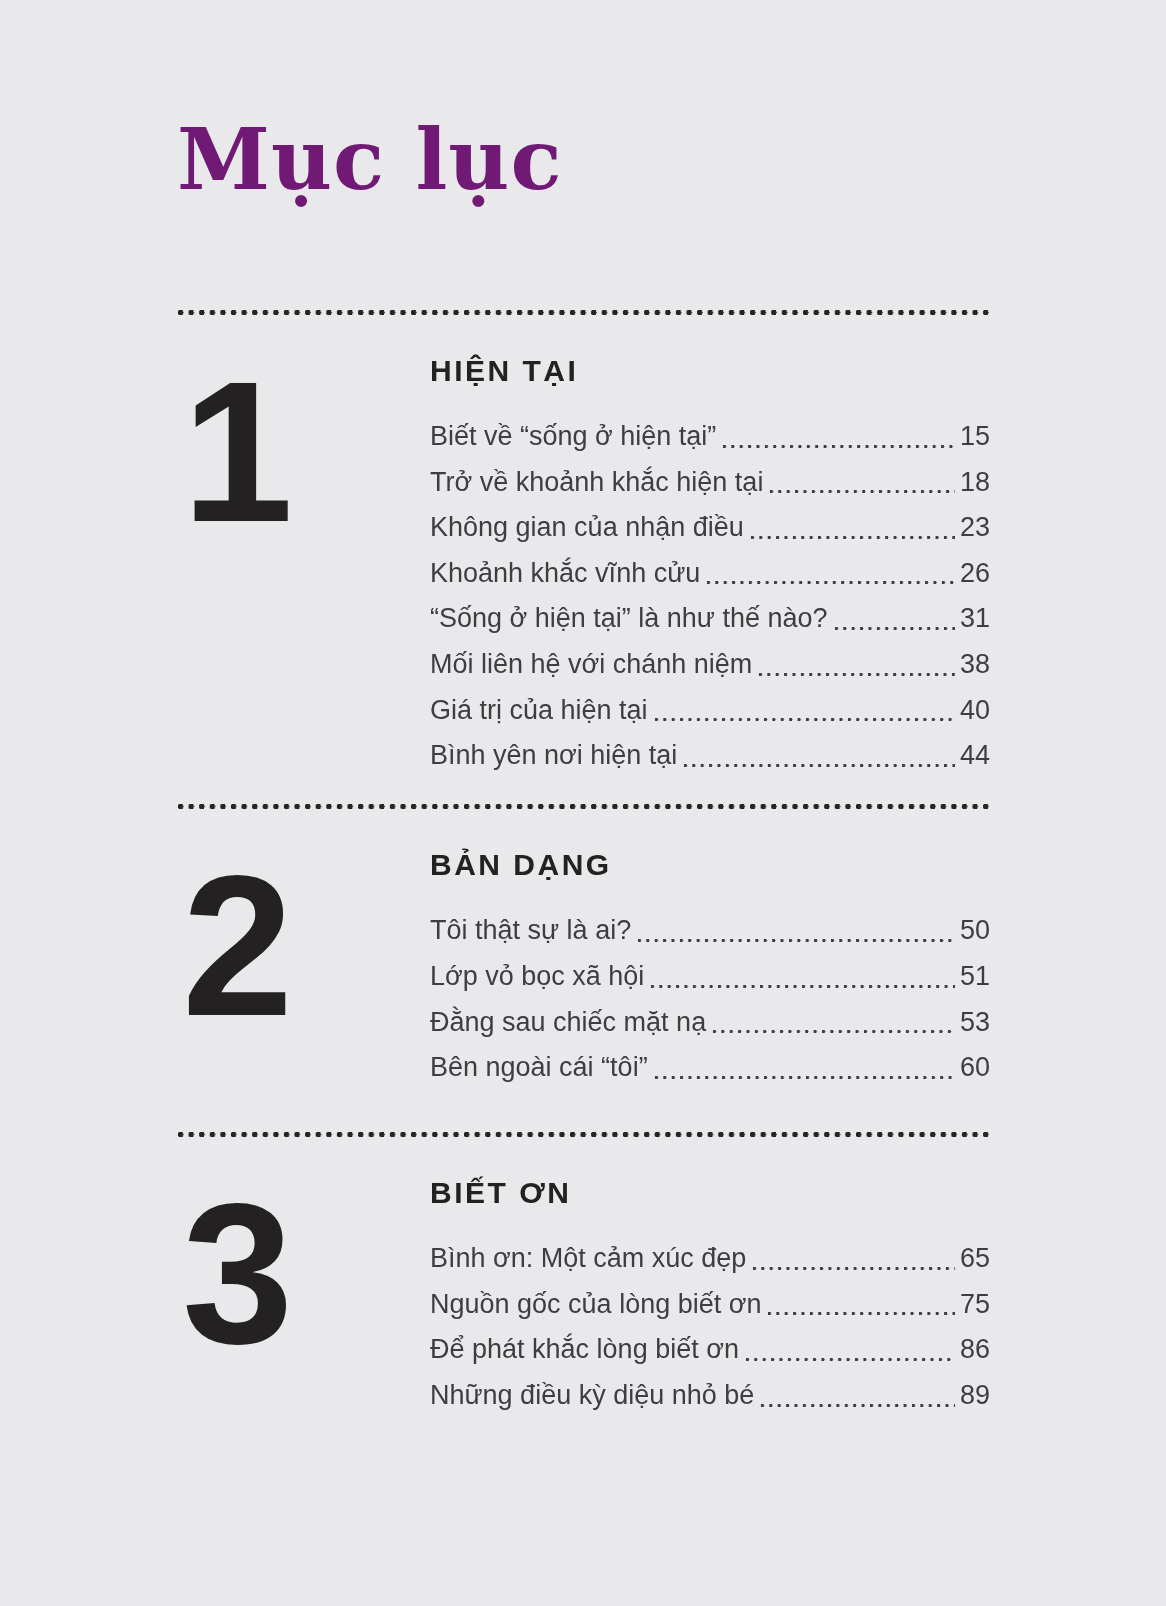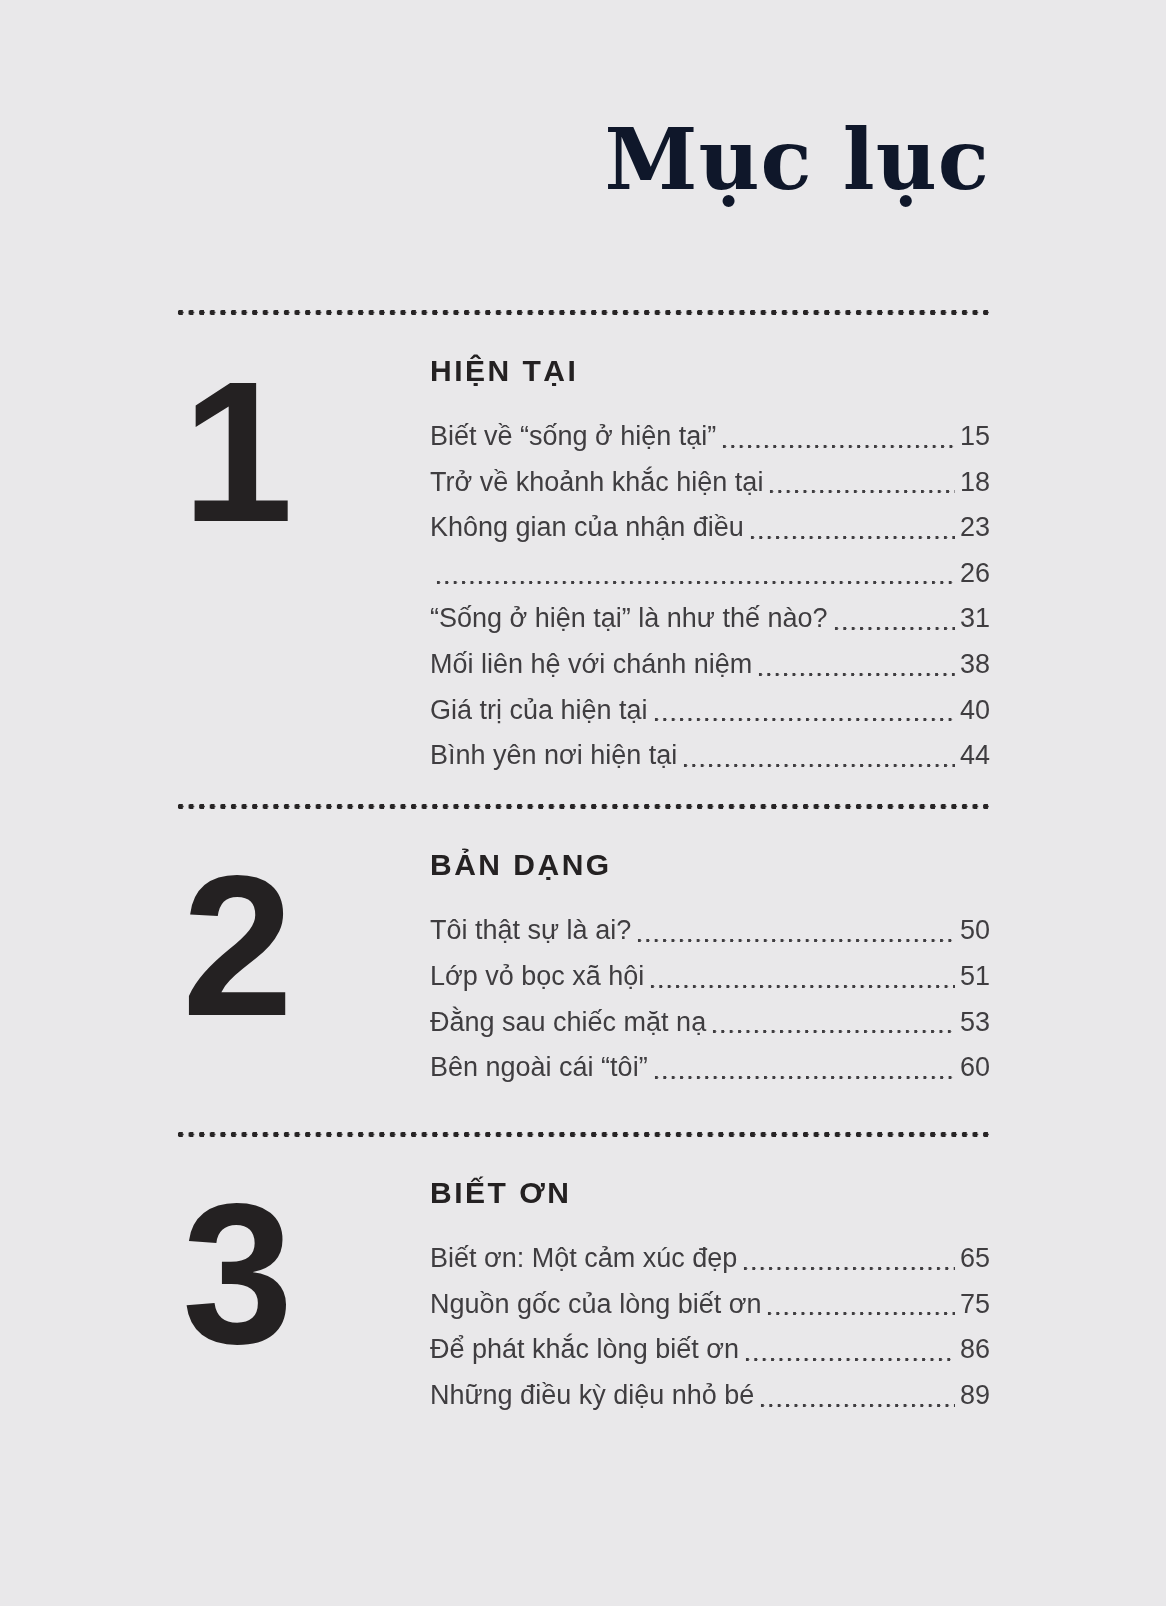--- a/index.html
+++ b/index.html
@@ -19,23 +19,22 @@
     height: 1606px;
     box-sizing: border-box;
     padding: 0 176px 0 177px;
   }
   .toc-title {
     margin: 112px 0 0 0;
     font-family: "DejaVu Serif", "Liberation Serif", serif;
     font-weight: bold;
     font-size: 84px;
     line-height: 1.15;
-    color: #0f172a;
+    color: #701a75;
     letter-spacing: 1px;
-    text-align: right;
   }
   .divider {
     height: 7px;
     margin-top: 0;
     background-image: radial-gradient(circle at 3.5px 3.5px, #272425 2.7px, rgba(0,0,0,0) 3px);
     background-size: 10.6px 7px;
     background-repeat: repeat-x;
     background-position: left center;
   }
   .divider.first {
@@ -132,20 +131,21 @@
     <span class="pagenum">18</span>
   </div>
 
   <div class="entry">
     <span class="label">Không gian của nhận điều</span>
     <span class="leader"></span>
     <span class="pagenum">23</span>
   </div>
 
   <div class="entry">
+    <span class="label">Khoảnh khắc vĩnh cửu</span>
     <span class="leader"></span>
     <span class="pagenum">26</span>
   </div>
 
   <div class="entry">
     <span class="label">“Sống ở hiện tại” là như thế nào?</span>
     <span class="leader"></span>
     <span class="pagenum">31</span>
   </div>
 
@@ -215,21 +215,21 @@
     <div class="divider"></div>
     <div class="chapter pad-ch3">
       <div class="chapter-body">
         <div class="num-col">
           <div class="big-num">3</div>
         </div>
         <div class="text-col">
           <h2 class="chapter-title">BIẾT ƠN</h2>
           <div class="entries">
   <div class="entry">
-    <span class="label">Biết ơn: Một cảm xúc đẹp</span>
+    <span class="label">Bình ơn: Một cảm xúc đẹp</span>
     <span class="leader"></span>
     <span class="pagenum">65</span>
   </div>
 
   <div class="entry">
     <span class="label">Nguồn gốc của lòng biết ơn</span>
     <span class="leader"></span>
     <span class="pagenum">75</span>
   </div>
 

